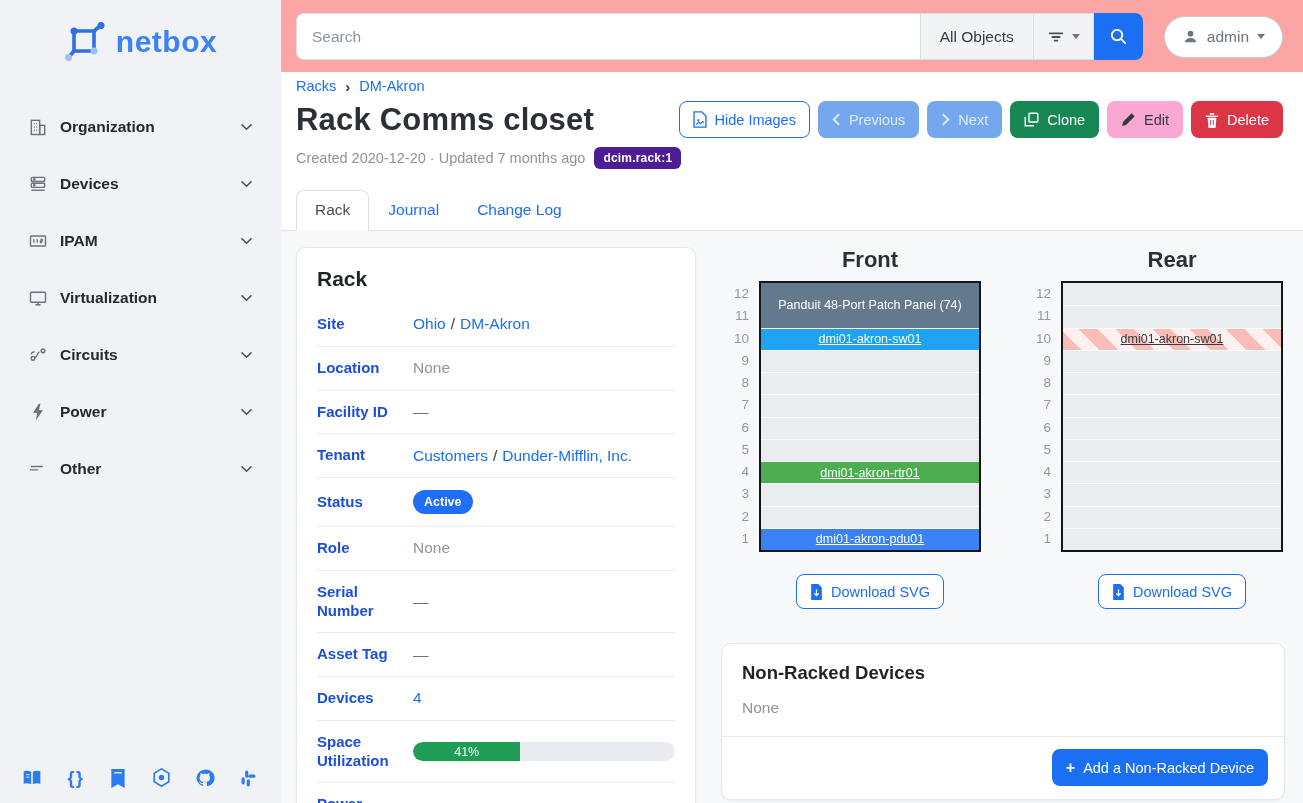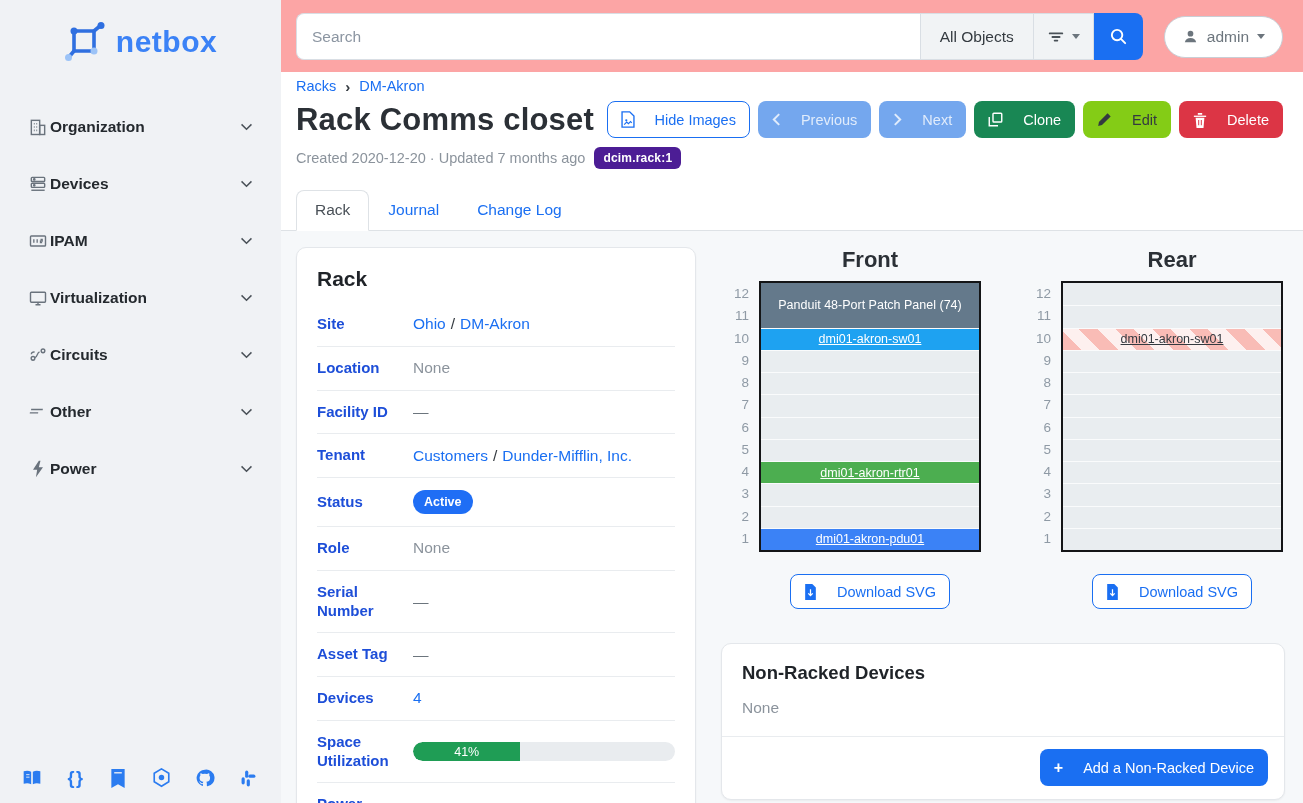--- a/index.html
+++ b/index.html
@@ -8,21 +8,21 @@
     font-family: "Liberation Sans", sans-serif;
     display:flex; background:#fff; color:#2b3036;
   }
   a { text-decoration:none; }
 
   
   .sidebar{ width:281px; min-width:281px; background:#f0f2f5; position:relative; height:803px; }
   .logo{ display:flex; align-items:center; justify-content:center; gap:10px; padding:22px 10px 10px; cursor:pointer; }
   .logo-word{ font-size:30px; font-weight:bold; color:#3b82f6; letter-spacing:.5px; }
   .nav{ margin-top:26px; }
-  .nav-item{ display:flex; align-items:center; gap:2px; padding:0 26px 0 28px; height:57px; cursor:pointer; }
+  .nav-item{ display:flex; align-items:center; gap:12px; padding:0 26px 0 28px; height:57px; cursor:pointer; }
   .nav-item .lbl{ font-size:15.5px; font-weight:bold; color:#24292e; }
   .nav-item .chev{ margin-left:auto; display:flex; }
   .side-footer{ position:absolute; bottom:12px; left:0; right:0; display:flex; justify-content:space-between; padding:0 20px 0 19px; }
   .side-footer .ficon{ width:26px; height:26px; display:flex; align-items:center; justify-content:center; color:#2b7cf0; cursor:pointer; font-weight:bold; }
 
   
   .main{ flex:1; display:flex; flex-direction:column; height:803px; background:#fff; }
   .topbar{ display:flex; align-items:center; padding:13px 20px 12px 15px; background:#fca5a5; }
   .search-group{ flex:1; display:flex; height:47px; margin-right:21px; }
   .search-input{ flex:1; border:1px solid #d9dee4; border-right:none; border-radius:8px 0 0 8px; padding:0 15px; font-size:15.5px; color:#374151; outline:none; font-family:"Liberation Sans",sans-serif; }
@@ -33,25 +33,25 @@
   .user-btn{ background:#fff; border:1px solid #c9ced5; border-radius:24px; height:42px; padding:0 17px; display:flex; align-items:center; gap:8px; color:#6c757d; font-size:15.5px; cursor:pointer; font-family:inherit; }
   .caret{ width:0; height:0; border-left:4.5px solid transparent; border-right:4.5px solid transparent; border-top:5px solid #6c757d; display:inline-block; }
 
   .page-head{ padding:0 20px 0 15px; }
   .breadcrumb{ display:flex; align-items:center; gap:9px; font-size:14.5px; margin-top:6px; }
   .breadcrumb a{ color:#1a6ff2; }
   .breadcrumb .bc-sep{ color:#343a40; font-weight:bold; font-size:15px; line-height:1; }
   .title-row{ display:flex; align-items:center; margin-top:7px; }
   h1.page-title{ font-size:31px; font-weight:bold; color:#2b3036; letter-spacing:.2px; }
   .actions{ margin-left:auto; display:flex; gap:8px; align-items:center; }
-  .btn{ display:inline-flex; align-items:center; gap:20px; border-radius:8px; padding:0 13px; height:37px; font-size:14.5px; border:1px solid transparent; cursor:pointer; font-family:inherit; white-space:nowrap; }
+  .btn{ display:inline-flex; align-items:center; gap:8px; border-radius:8px; padding:0 13px; height:37px; font-size:14.5px; border:1px solid transparent; cursor:pointer; font-family:inherit; white-space:nowrap; }
   .btn-outline-primary{ background:#fff; border-color:#1a6ff2; color:#1a6ff2; }
   .btn-disabled-primary{ background:#74a7ee; color:rgba(255,255,255,.78); }
   .btn-success{ background:#198754; color:#fff; }
-  .btn-warning{ background:#84cc16; color:#343a40; }
+  .btn-warning{ background:#f9a8d4; color:#343a40; }
   .btn-danger{ background:#dc3545; color:#fff; }
   .btn-primary{ background:#1a6ff2; color:#fff; }
   .meta-row{ display:flex; align-items:center; gap:9px; margin-top:9px; color:#8b939c; font-size:14.5px; }
   .obj-badge{ background:#4c1d95; color:#fff; font-size:12px; font-weight:bold; padding:4px 9px; border-radius:6px; letter-spacing:.2px; }
 
   .tabs{ display:flex; margin-top:21px; padding:0 0 0 15px; border-bottom:1px solid #dee2e6; }
   .tab{ padding:10px 18px 11px; font-size:15.5px; cursor:pointer; border:1px solid transparent; border-bottom:none; margin-bottom:-1px; color:#1a6ff2; }
   .tab.active{ background:#fff; border-color:#dee2e6; border-radius:8px 8px 0 0; color:#495057; border-bottom:1px solid #fff; }
 
   
@@ -189,38 +189,38 @@
       </span>
       <span class="lbl">Circuits</span>
       <span class="chev">
         <svg width="17" height="17" viewBox="0 0 24 24" fill="none" stroke="#495057" stroke-width="2">
             <polyline points="5 9 12 16 19 9"></polyline>
           </svg>
       </span>
     </div>
     <div class="nav-item">
       <span>
+        <svg width="20" height="20" viewBox="0 0 24 24" fill="#6a737d">
+          <path d="M13 2L6 13h5l-1.5 9L18 10h-5l2-8z"></path>
+        </svg>
+      </span>
+      <span class="lbl">Power</span>
+      <span class="chev">
+        <svg width="17" height="17" viewBox="0 0 24 24" fill="none" stroke="#495057" stroke-width="2">
+            <polyline points="5 9 12 16 19 9"></polyline>
+          </svg>
+      </span>
+    </div>
+    <div class="nav-item">
+      <span>
         <svg width="20" height="20" viewBox="0 0 24 24" fill="none" stroke="#6a737d" stroke-width="1.7">
           <path d="M5 9h14M4 13h10" transform="skewX(-8)"></path>
         </svg>
       </span>
       <span class="lbl">Other</span>
-      <span class="chev">
-        <svg width="17" height="17" viewBox="0 0 24 24" fill="none" stroke="#495057" stroke-width="2">
-            <polyline points="5 9 12 16 19 9"></polyline>
-          </svg>
-      </span>
-    </div>
-    <div class="nav-item">
-      <span>
-        <svg width="20" height="20" viewBox="0 0 24 24" fill="#6a737d">
-          <path d="M13 2L6 13h5l-1.5 9L18 10h-5l2-8z"></path>
-        </svg>
-      </span>
-      <span class="lbl">Power</span>
       <span class="chev">
         <svg width="17" height="17" viewBox="0 0 24 24" fill="none" stroke="#495057" stroke-width="2">
             <polyline points="5 9 12 16 19 9"></polyline>
           </svg>
       </span>
     </div>
   </div>
 
   <div class="side-footer">
     <span class="ficon">

